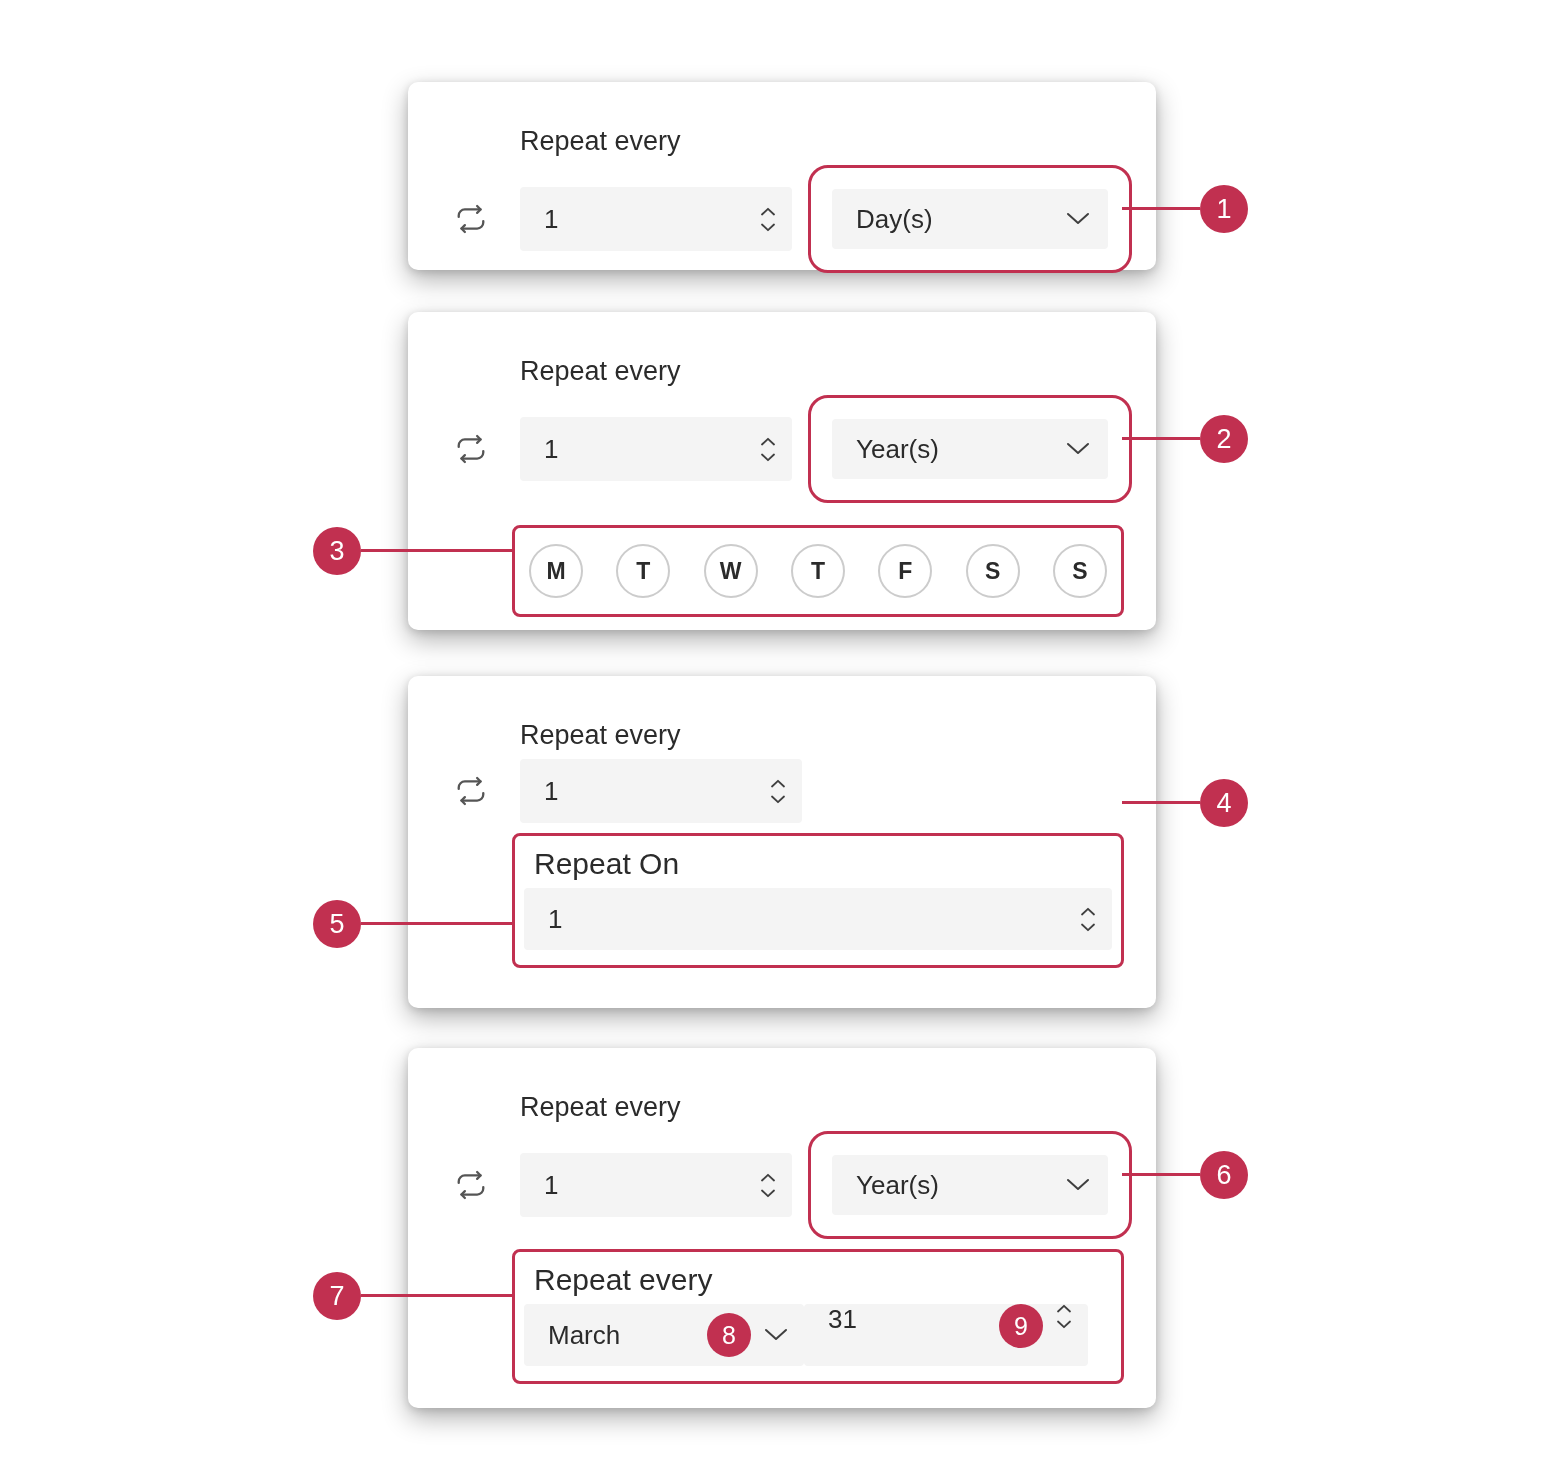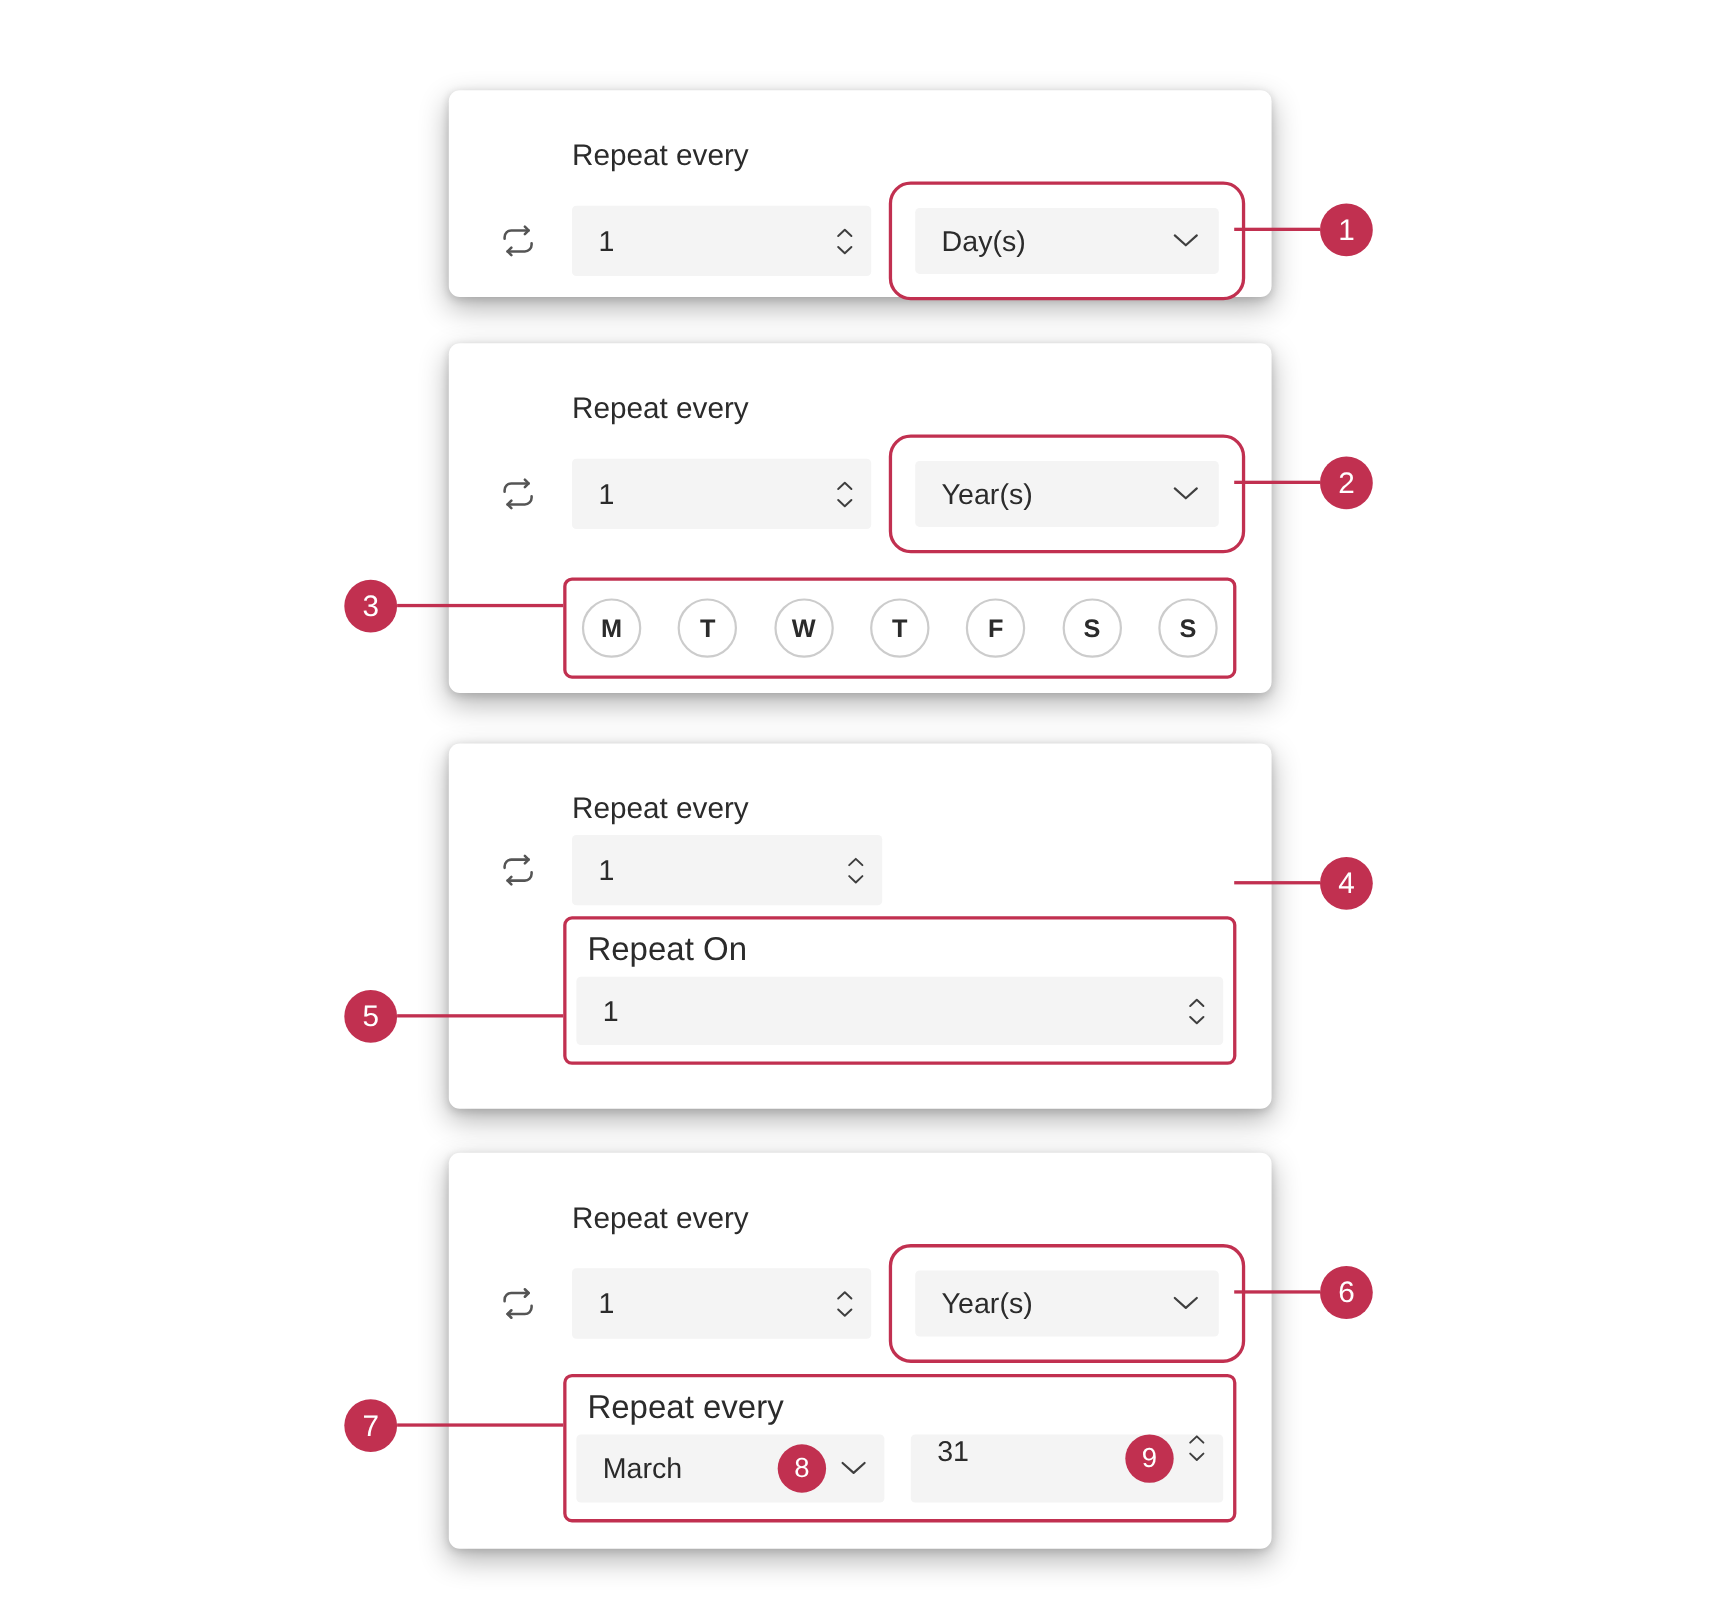--- a/index.html
+++ b/index.html
@@ -36,21 +36,21 @@
 
   .days-box{border:3px solid var(--accent);border-radius:8px;margin:22px 0 0 58px;width:612px;height:92px;
     display:flex;align-items:center;justify-content:space-between;padding:0 14px;}
   .day-circle{width:54px;height:54px;border:2px solid var(--circle-border);border-radius:50%;background:#fff;
     display:flex;align-items:center;justify-content:center;font-size:23px;font-weight:600;cursor:pointer;}
 
   .sub-box{border:3px solid var(--accent);border-radius:8px;margin:10px 0 0 58px;width:612px;height:135px;padding:12px 9px;}
   .sub-label{font-size:30px;line-height:31px;margin:0 0 9px 10px;}
   .wide-input{height:62px;background:var(--input-bg);border-radius:4px;display:flex;align-items:center;
     padding:0 12px 0 24px;font-size:26px;}
-  .controls-row{display:flex;gap:24px;}
+  .controls-row{display:flex;}
   .month-dropdown{width:280px;height:62px;background:var(--input-bg);border-radius:4px;display:flex;align-items:center;
     padding:0 16px 0 24px;font-size:26px;}
   .day-spin{width:284px;height:62px;background:var(--input-bg);border-radius:4px;display:flex;align-items:flex-start;
     padding:0 12px 0 24px;font-size:26px;}
   .badge-inline{width:44px;height:44px;border-radius:50%;background:var(--accent);color:#fff;font-size:25px;
     display:flex;align-items:center;justify-content:center;margin-right:13px;flex:0 0 auto;}
 
   .connector{position:absolute;height:3px;background:var(--accent);}
   .badge{position:absolute;width:48px;height:48px;border-radius:50%;background:var(--accent);color:#fff;
     font-size:27px;display:flex;align-items:center;justify-content:center;}

